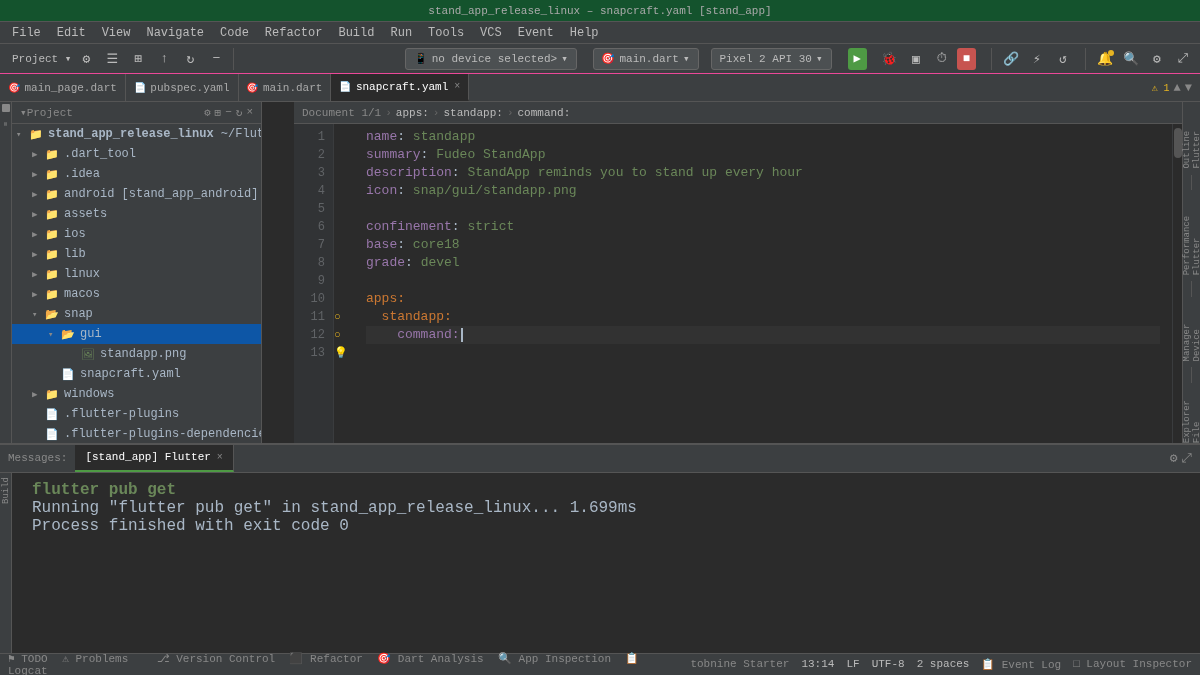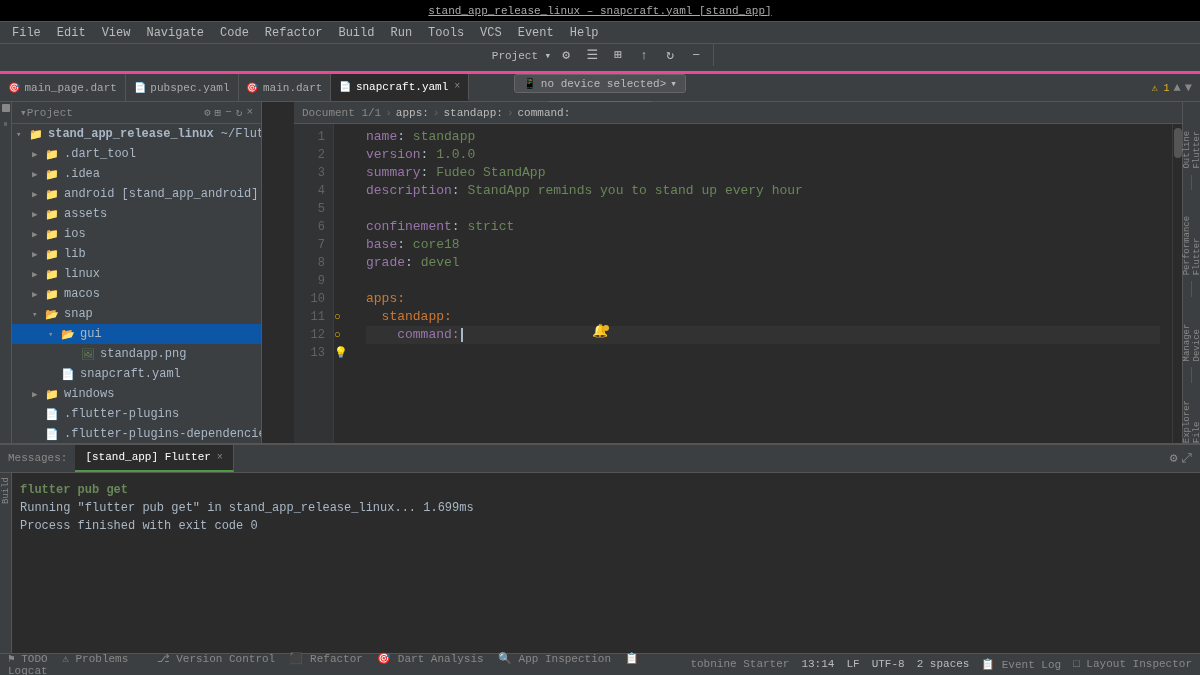--- a/index.html
+++ b/index.html
@@ -1,34 +1,34 @@
 <!DOCTYPE html>
 <html><head>
   <meta charset="utf-8">
   <style>
     * { margin: 0; padding: 0; box-sizing: border-box; }
     body { width: 1200px; height: 675px; overflow: hidden; background: #2b2b2b; font-family: 'Consolas', 'Courier New', monospace; font-size: 12px; color: #a9b7c6; }
 
     
-    .title-bar { height: 22px; background: #000000; display: flex; align-items: center; justify-content: center; font-size: 11px; color: #aaa; border-bottom: 1px solid #555; text-decoration: underline; }
+    .title-bar { height: 22px; background: #14532d; display: flex; align-items: center; justify-content: center; font-size: 11px; color: #aaa; border-bottom: 1px solid #555; }
 
     
     .menu-bar { height: 22px; background: #3c3f41; display: flex; align-items: center; padding: 0 4px; font-size: 12px; color: #bbb; border-bottom: 1px solid #555; }
     .menu-bar span { padding: 0 8px; cursor: pointer; }
 
     
     .tab-bar { height: 28px; background: #3c3f41; display: flex; align-items: stretch; border-bottom: 1px solid #555; }
     .tab { display: flex; align-items: center; padding: 0 8px; font-size: 11px; color: #aaa; border-right: 1px solid #555; cursor: pointer; white-space: nowrap; min-width: 80px; }
     .tab.active { background: #2b2b2b; color: #fff; border-bottom: 2px solid #2b2b2b; }
     .tab .tab-icon { margin-right: 4px; font-size: 10px; }
     .tab .tab-close { margin-left: 6px; color: #888; font-size: 10px; }
     .tab-spacer { flex: 1; }
 
     
-    .toolbar { height: 30px; background: #3c3f41; display: flex; align-items: center; padding: 0 6px; border-bottom: 3px solid #ec4899; gap: 4px; flex-direction: column; }
+    .toolbar { height: 30px; background: #3c3f41; display: flex; align-items: center; padding: 0 6px; border-bottom: 1px solid #ec4899; gap: 4px; }
     .toolbar-section { display: flex; align-items: center; gap: 4px; padding: 0 6px; border-right: 1px solid #555; }
     .toolbar-btn { width: 22px; height: 22px; display: flex; align-items: center; justify-content: center; border-radius: 3px; cursor: pointer; color: #bbb; font-size: 13px; }
     .run-btn { background: #4e9a44; border-radius: 3px; padding: 0 6px; height: 22px; display: flex; align-items: center; color: #fff; font-size: 12px; cursor: pointer; }
     .stop-btn { background: #c75450; border-radius: 3px; padding: 0 6px; height: 22px; display: flex; align-items: center; color: #fff; font-size: 12px; cursor: pointer; }
 
     
     .sidebar { width: 250px; background: #3c3f41; display: flex; flex-direction: column; border-right: 1px solid #555; overflow: hidden; }
     .sidebar-header { height: 22px; display: flex; align-items: center; padding: 0 8px; font-size: 11px; color: #888; border-bottom: 1px solid #555; }
     .sidebar-content { flex: 1; overflow-y: auto; font-size: 12px; }
     .tree-item { display: flex; align-items: center; padding: 1px 0; cursor: pointer; height: 20px; padding-left: 4px; }
@@ -59,21 +59,21 @@
     .status-bar { height: 22px; background: #3c3f41; display: flex; align-items: center; padding: 0 8px; font-size: 11px; color: #bbb; border-top: 1px solid #555; gap: 12px; }
     .status-bar .status-left { display: flex; gap: 12px; flex: 1; }
     .status-bar .status-right { display: flex; gap: 12px; }
 
     
     .bottom-panel { height: 210px; border-top: 2px solid #555; display: flex; flex-direction: column; }
     .bottom-tabs { height: 28px; background: #3c3f41; display: flex; align-items: stretch; border-bottom: 1px solid #555; }
     .bottom-tab { display: flex; align-items: center; padding: 0 10px; font-size: 11px; color: #aaa; border-right: 1px solid #555; cursor: pointer; }
     .bottom-tab.active { background: #2b2b2b; color: #fff; border-bottom: 2px solid #4e9a44; }
     .bottom-tab .close-btn { margin-left: 6px; color: #888; font-size: 10px; }
-    .bottom-content { flex: 1; background: #2b2b2b; padding: 8px 8px; overflow-y: auto; font-size: 12px; line-height: 18px; color: #a9b7c6; }
+    .bottom-content { flex: 1; background: #2b2b2b; padding: 8px 20px; overflow-y: auto; font-size: 16px; line-height: 18px; color: #a9b7c6; }
 
     
     ::-webkit-scrollbar { width: 8px; height: 8px; }
     ::-webkit-scrollbar-track { background: #2b2b2b; }
     ::-webkit-scrollbar-thumb { background: #555; border-radius: 4px; }
 
     .folder-icon { color: #e8bf6a; }
     .yaml-icon { color: #e8bf6a; }
     .png-icon { color: #6a8759; }
     .meta-icon { color: #888; }
@@ -347,23 +347,23 @@
         </div>
         <div style="height:18px;display:flex;align-items:center;">
           <span style="color:#e6b422;font-size:11px;">○</span>
         </div>
         <div style="height:18px;display:flex;align-items:center;">
           <span style="color:#e8bf6a;font-size:11px;">💡</span>
         </div>
       </div>
       <div class="code-content">
         <div class="code-line"><span class="yaml-key">name</span><span class="yaml-colon">: </span><span class="yaml-value">standapp</span></div>
-        <div class="code-line"><span class="yaml-key">version</span><span class="yaml-colon">: </span><span class="yaml-value">1.0.0</span></div>
         <div class="code-line"><span class="yaml-key">summary</span><span class="yaml-colon">: </span><span class="yaml-value">Fudeo StandApp</span></div>
         <div class="code-line"><span class="yaml-key">description</span><span class="yaml-colon">: </span><span class="yaml-value">StandApp reminds you to stand up every hour</span></div>
+        <div class="code-line"><span class="yaml-key">icon</span><span class="yaml-colon">: </span><span class="yaml-value">snap/gui/standapp.png</span></div>
         <div class="code-line">&nbsp;</div>
         <div class="code-line"><span class="yaml-key">confinement</span><span class="yaml-colon">: </span><span class="yaml-value">strict</span></div>
         <div class="code-line"><span class="yaml-key">base</span><span class="yaml-colon">: </span><span class="yaml-value">core18</span></div>
         <div class="code-line"><span class="yaml-key">grade</span><span class="yaml-colon">: </span><span class="yaml-value">devel</span></div>
         <div class="code-line">&nbsp;</div>
         <div class="code-line"><span class="yaml-section">apps:</span></div>
         <div class="code-line">  <span class="yaml-section">standapp:</span></div>
         <div class="code-line current-line">    <span class="yaml-key">command:</span><span style="display:inline-block;width:2px;height:14px;background:#a9b7c6;vertical-align:middle;margin-left:1px;"></span></div>
       </div>
 

